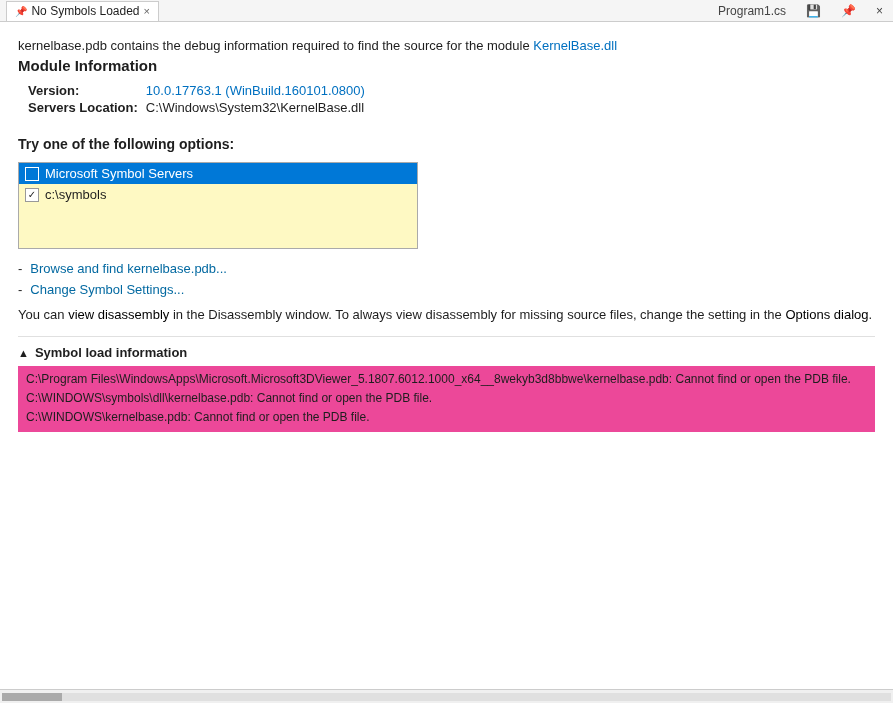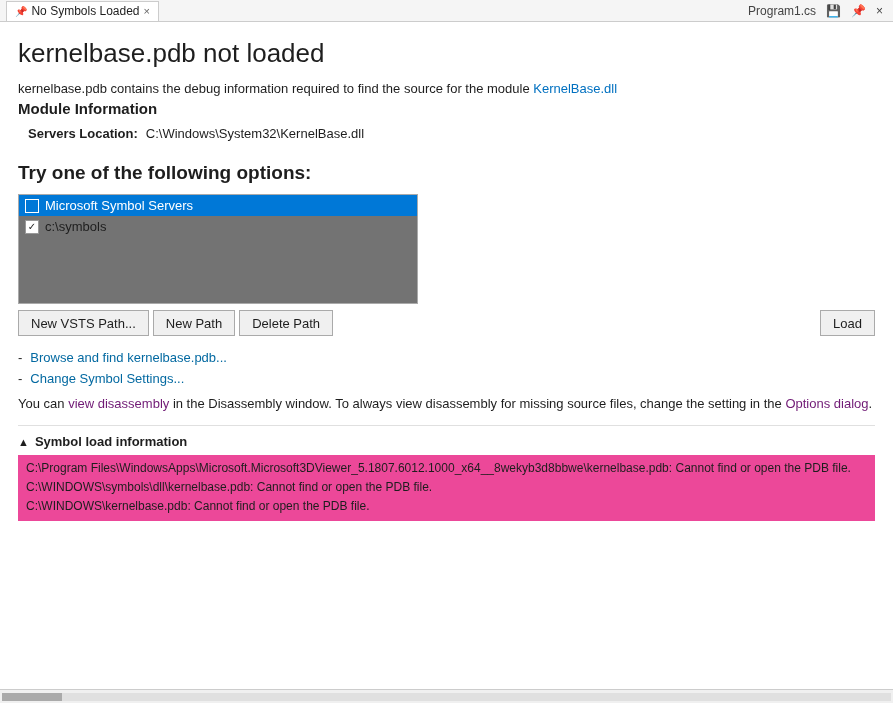--- a/index.html
+++ b/index.html
@@ -38,21 +38,21 @@
       padding: 2px 8px;
       background: #fff;
       border: 1px solid #ccc;
       border-bottom: none;
       font-size: 12px;
       height: 20px;
     }
     .title-bar-right {
       display: flex;
       align-items: center;
-      gap: 2px;
+      gap: 12px;
     }
     .title-bar-right span {
       cursor: pointer;
       padding: 0 4px;
       font-size: 12px;
       color: #444;
     }
 
     .tab-pin {
       font-size: 10px;
@@ -105,44 +105,44 @@
     }
     .module-info td:first-child {
       font-weight: 600;
       white-space: nowrap;
     }
 
     .options-section {
       margin-bottom: 8px;
     }
     .options-label {
-      font-size: 19px;
+      font-size: 14px;
       font-weight: 600;
       margin-bottom: 10px;
     }
 
     .sub-section {
       margin-bottom: 12px;
     }
     .sub-label {
       font-size: 13px;
       margin-bottom: 6px;
       color: #1e1e1e;
     }
     .dash {
       display: inline-block;
       margin-right: 4px;
     }
 
     
     .paths-listbox {
       width: 400px;
-      height: 110px;
+      height: 87px;
       border: 1px solid #aaa;
-      background: #737373;
+      background: #fef9c3;
       overflow-y: auto;
       margin-bottom: 6px;
     }
     .paths-listbox .list-item {
       display: flex;
       align-items: center;
       padding: 3px 6px;
       gap: 6px;
       font-size: 13px;
       cursor: pointer;
@@ -203,21 +203,21 @@
       margin-bottom: 6px;
     }
 
     
     .info-text {
       font-size: 13px;
       margin: 10px 0 14px 0;
       color: #1e1e1e;
     }
     .info-text .link-text {
-      color: #701a75;
+      color: #000000;
       cursor: pointer;
     }
 
     
     .symbol-load-section {
       border-top: 1px solid #e0e0e0;
       padding-top: 8px;
     }
     .collapsible-header {
       display: flex;
@@ -276,30 +276,35 @@
   <div class="title-bar-right">
     <span>Program1.cs</span>
     <span>💾</span>
     <span>📌</span>
     <span class="close-btn">×</span>
   </div>
 </div>
 
 <div class="main-content">
 
-  <div class="page-title">kernelbase.pdb not loaded</div>
 
   <div class="description">
     <span>kernelbase.pdb contains the debug information required to find the source for the module </span><span style="color:#0070c0;">KernelBase.dll</span>
   </div>
 
   <div class="module-info">
     <div class="section-title">Module Information</div>
     <table>
       <tbody>
+          <tr>
+        <td>Version:</td>
+        <td>
+          <span style="color:#0070c0;">10.0.17763.1 (WinBuild.160101.0800)</span>
+        </td>
+      </tr>
       <tr>
         <td>Servers Location:</td>
         <td>C:\Windows\System32\KernelBase.dll</td>
       </tr>
     </tbody>
       </table>
   </div>
 
   <div class="options-section">
     <div class="options-label">Try one of the following options:</div>
@@ -310,26 +315,20 @@
         <div class="list-item selected">
           <div class="checkbox"></div>
           <span>Microsoft Symbol Servers</span>
         </div>
         <div class="list-item">
           <div class="checkbox checked"></div>
           <span>c:\symbols</span>
         </div>
       </div>
 
-      <div class="buttons-row">
-        <button class="btn">New VSTS Path...</button>
-        <button class="btn">New Path</button>
-        <button class="btn">Delete Path</button>
-        <button class="btn" style="margin-left:auto;">Load</button>
-      </div>
     </div>
 
     <div class="link-line">
       <span class="dash">-</span>
       <a class="action-link">Browse and find kernelbase.pdb...</a>
     </div>
 
     <div class="link-line">
       <span class="dash">-</span>
       <a class="action-link">Change Symbol Settings...</a>

